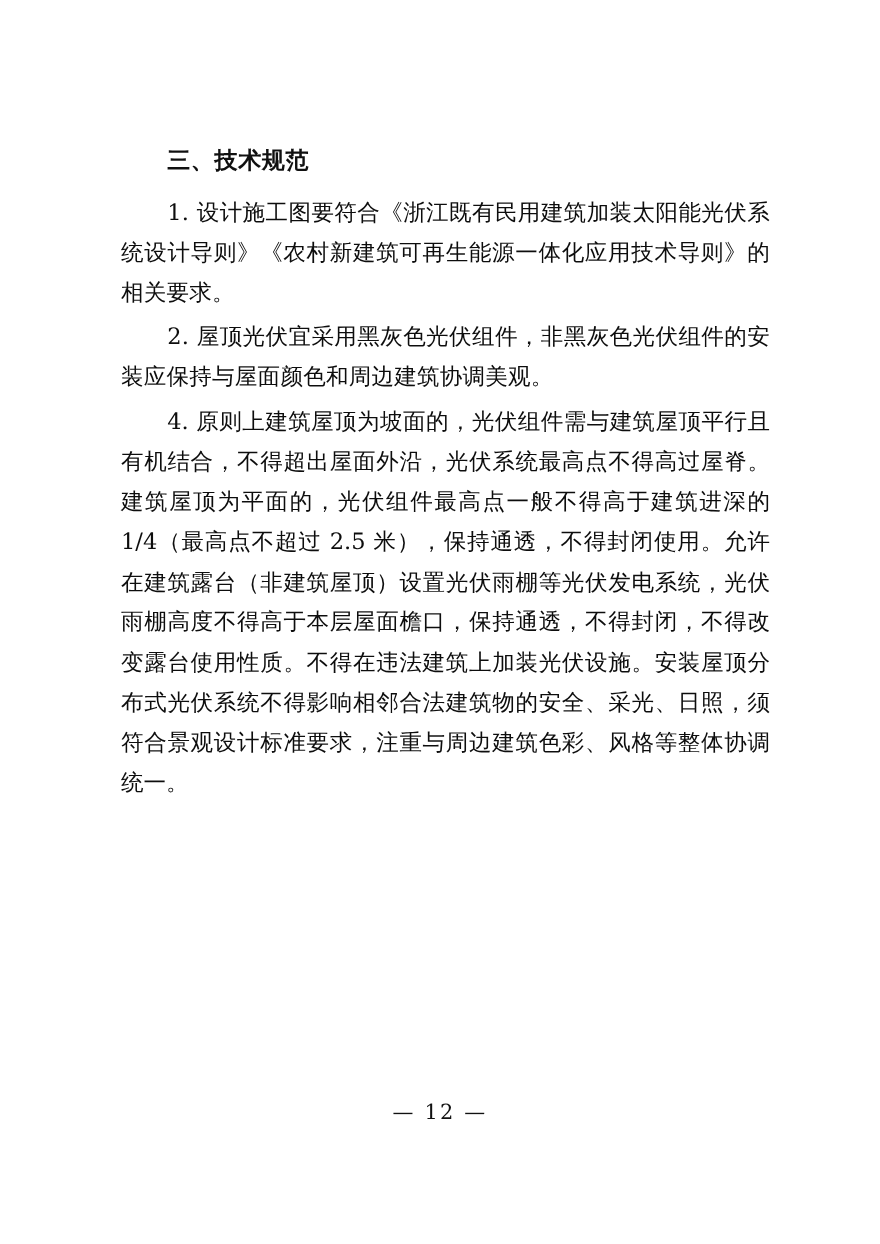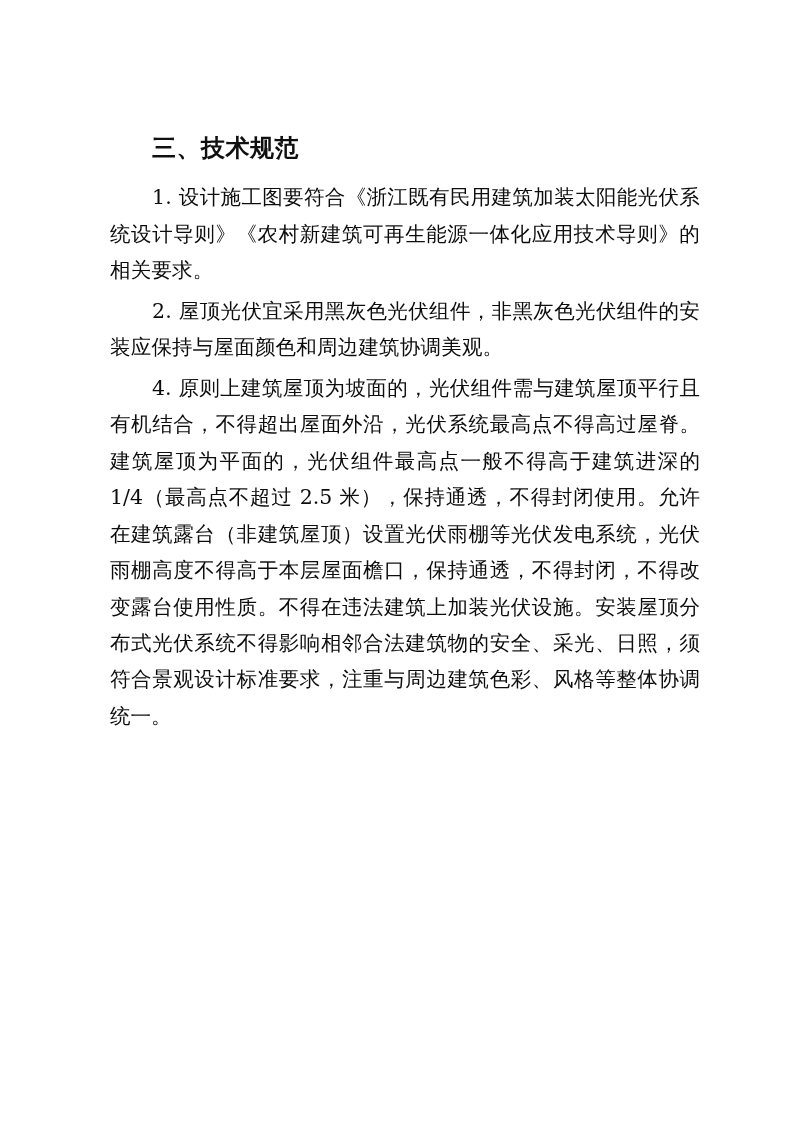--- a/index.html
+++ b/index.html
@@ -21,21 +21,21 @@
   }
   .page-inner {
     position: absolute;
     left: 110px;
     top: 130px;
     width: 590px;
   }
   .heading {
     font-family: "DejaVu Sans", sans-serif;
     font-weight: bold;
-    font-size: 24px;
+    font-size: 21px;
     color: #101010;
     letter-spacing: 0.5px;
     text-indent: 42px;
     margin: 0 0 12px 0;
     line-height: 1.55;
   }
   .para {
     font-family: "DejaVu Serif", serif;
     font-size: 20.5px;
     color: #0d0d0d;
@@ -64,13 +64,14 @@
 </head>
 <body>
 
 <div class="page">
   <div class="page-inner">
     <h2 class="heading">三、技术规范</h2>
     <p class="para">1. 设计施工图要符合《浙江既有民用建筑加装太阳能光伏系统设计导则》《农村新建筑可再生能源一体化应用技术导则》的相关要求。</p>
     <p class="para">2. 屋顶光伏宜采用黑灰色光伏组件，非黑灰色光伏组件的安装应保持与屋面颜色和周边建筑协调美观。</p>
     <p class="para tight">4. 原则上建筑屋顶为坡面的，光伏组件需与建筑屋顶平行且有机结合，不得超出屋面外沿，光伏系统最高点不得高过屋脊。建筑屋顶为平面的，光伏组件最高点一般不得高于建筑进深的 1/4（最高点不超过 2.5 米），保持通透，不得封闭使用。允许在建筑露台（非建筑屋顶）设置光伏雨棚等光伏发电系统，光伏雨棚高度不得高于本层屋面檐口，保持通透，不得封闭，不得改变露台使用性质。不得在违法建筑上加装光伏设施。安装屋顶分布式光伏系统不得影响相邻合法建筑物的安全、采光、日照，须符合景观设计标准要求，注重与周边建筑色彩、风格等整体协调统一。</p>
   </div>
+  <div class="footer">— 12 —</div>
 </div>
 
 </body></html>

